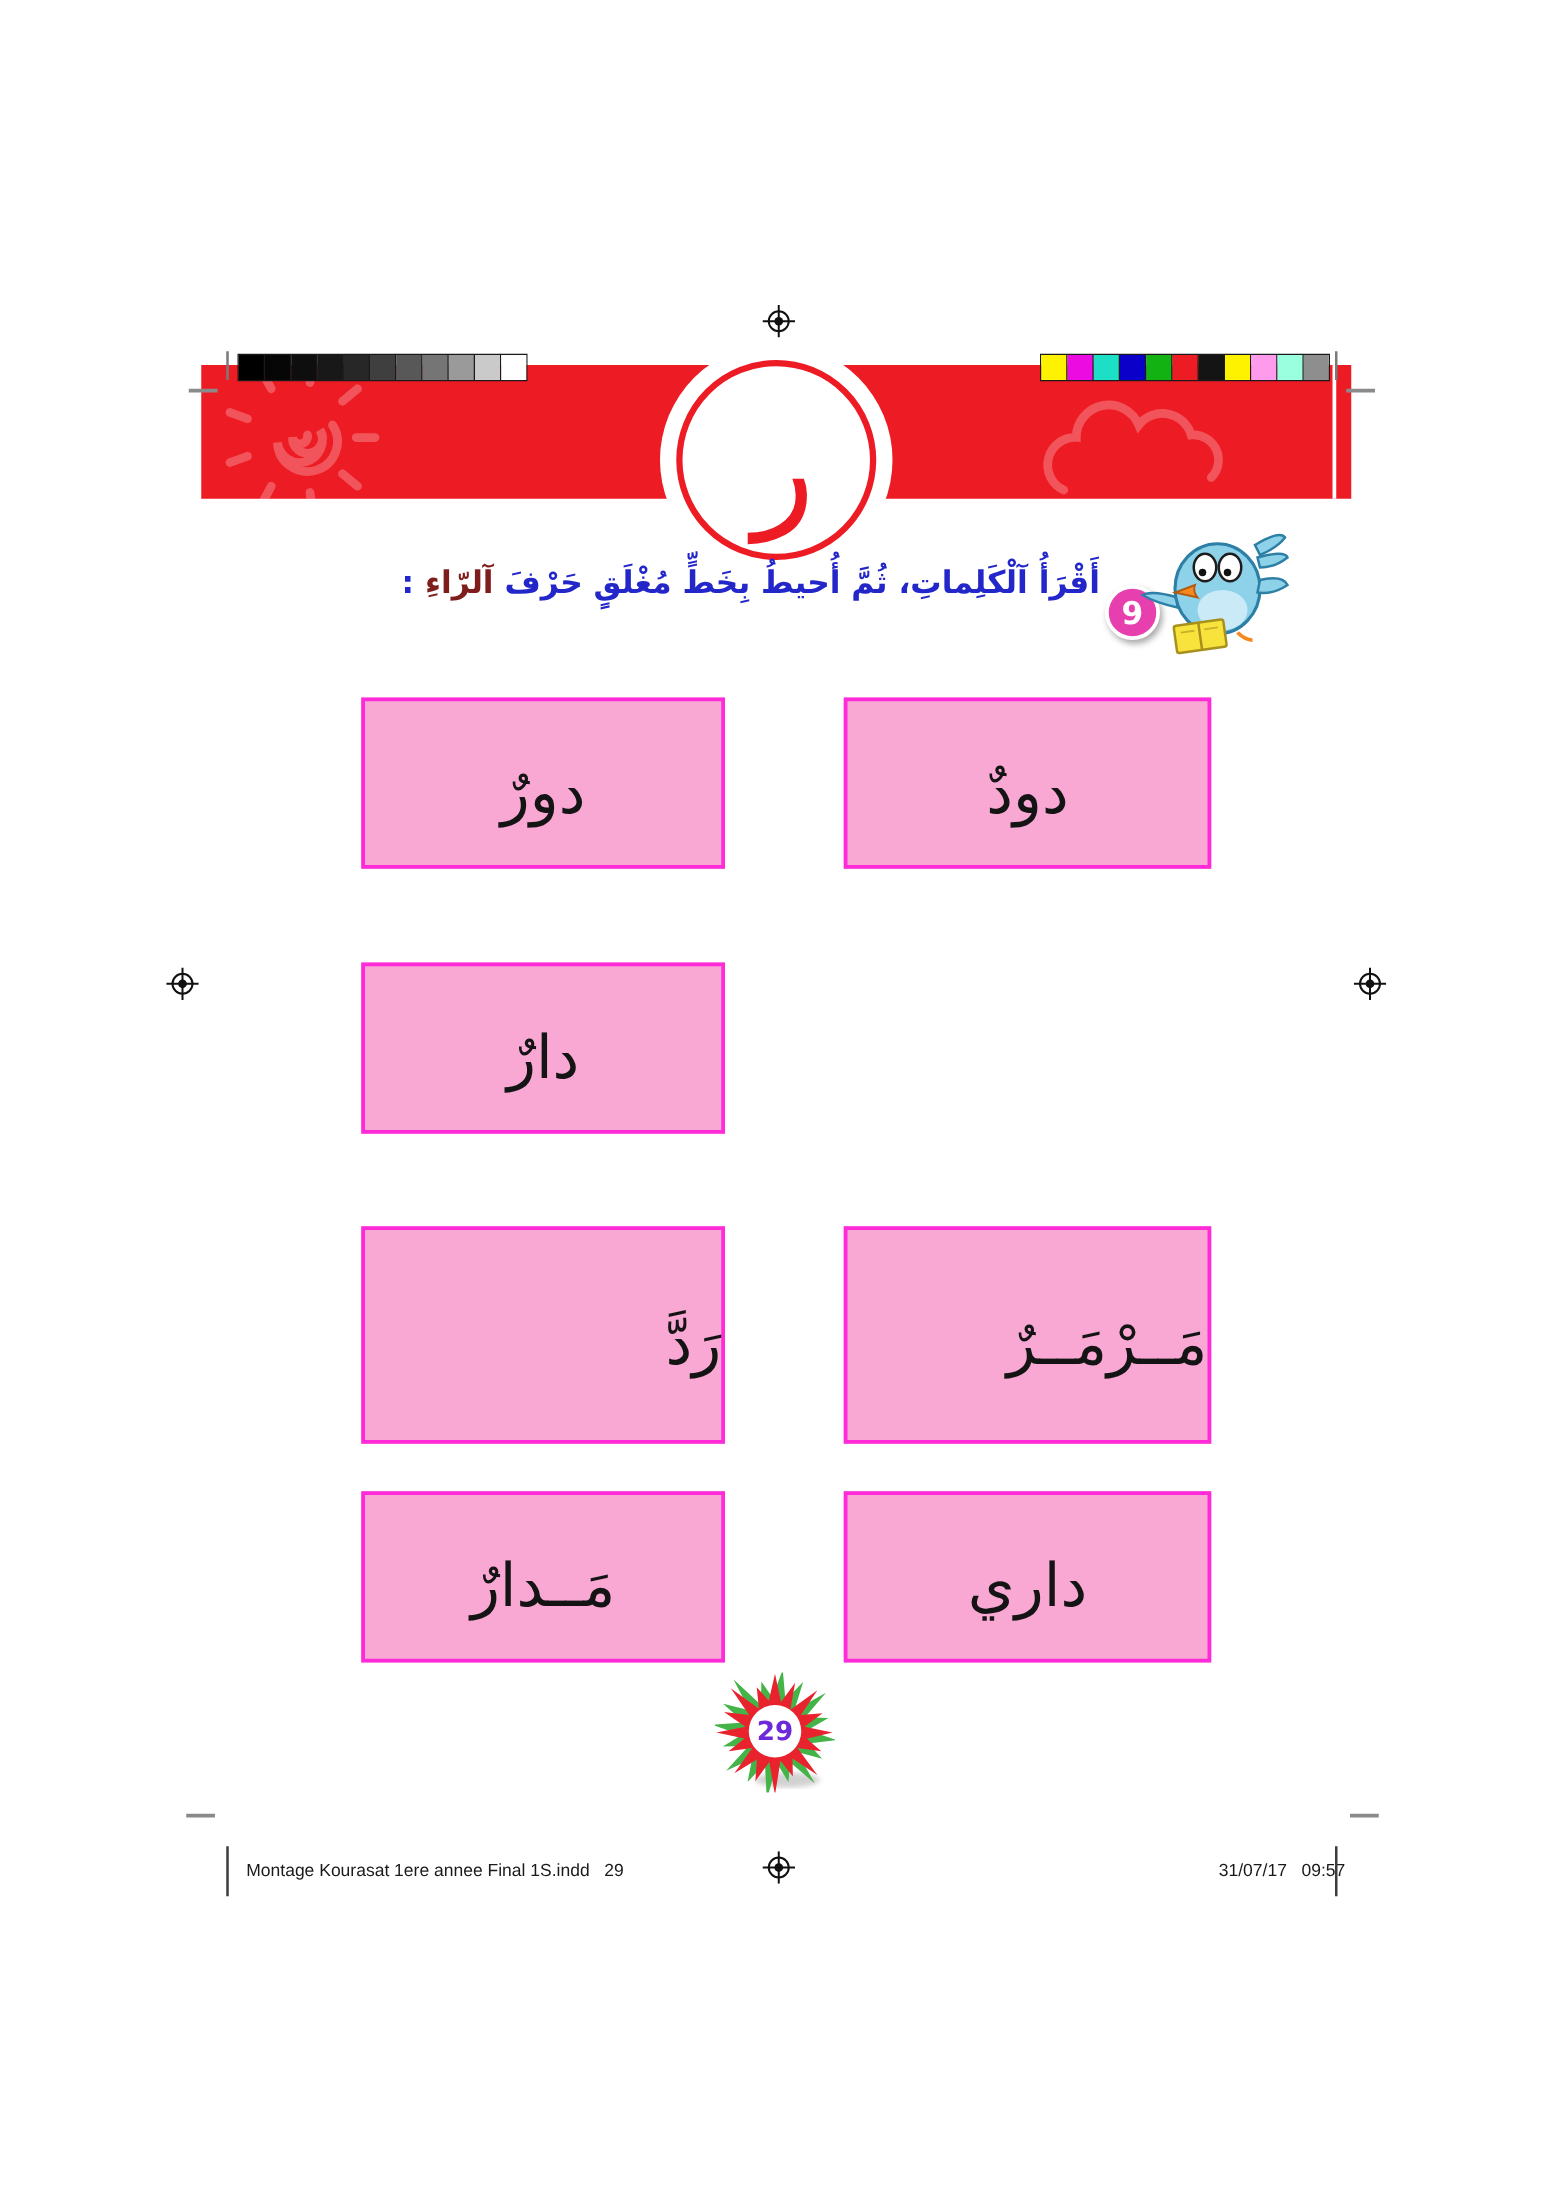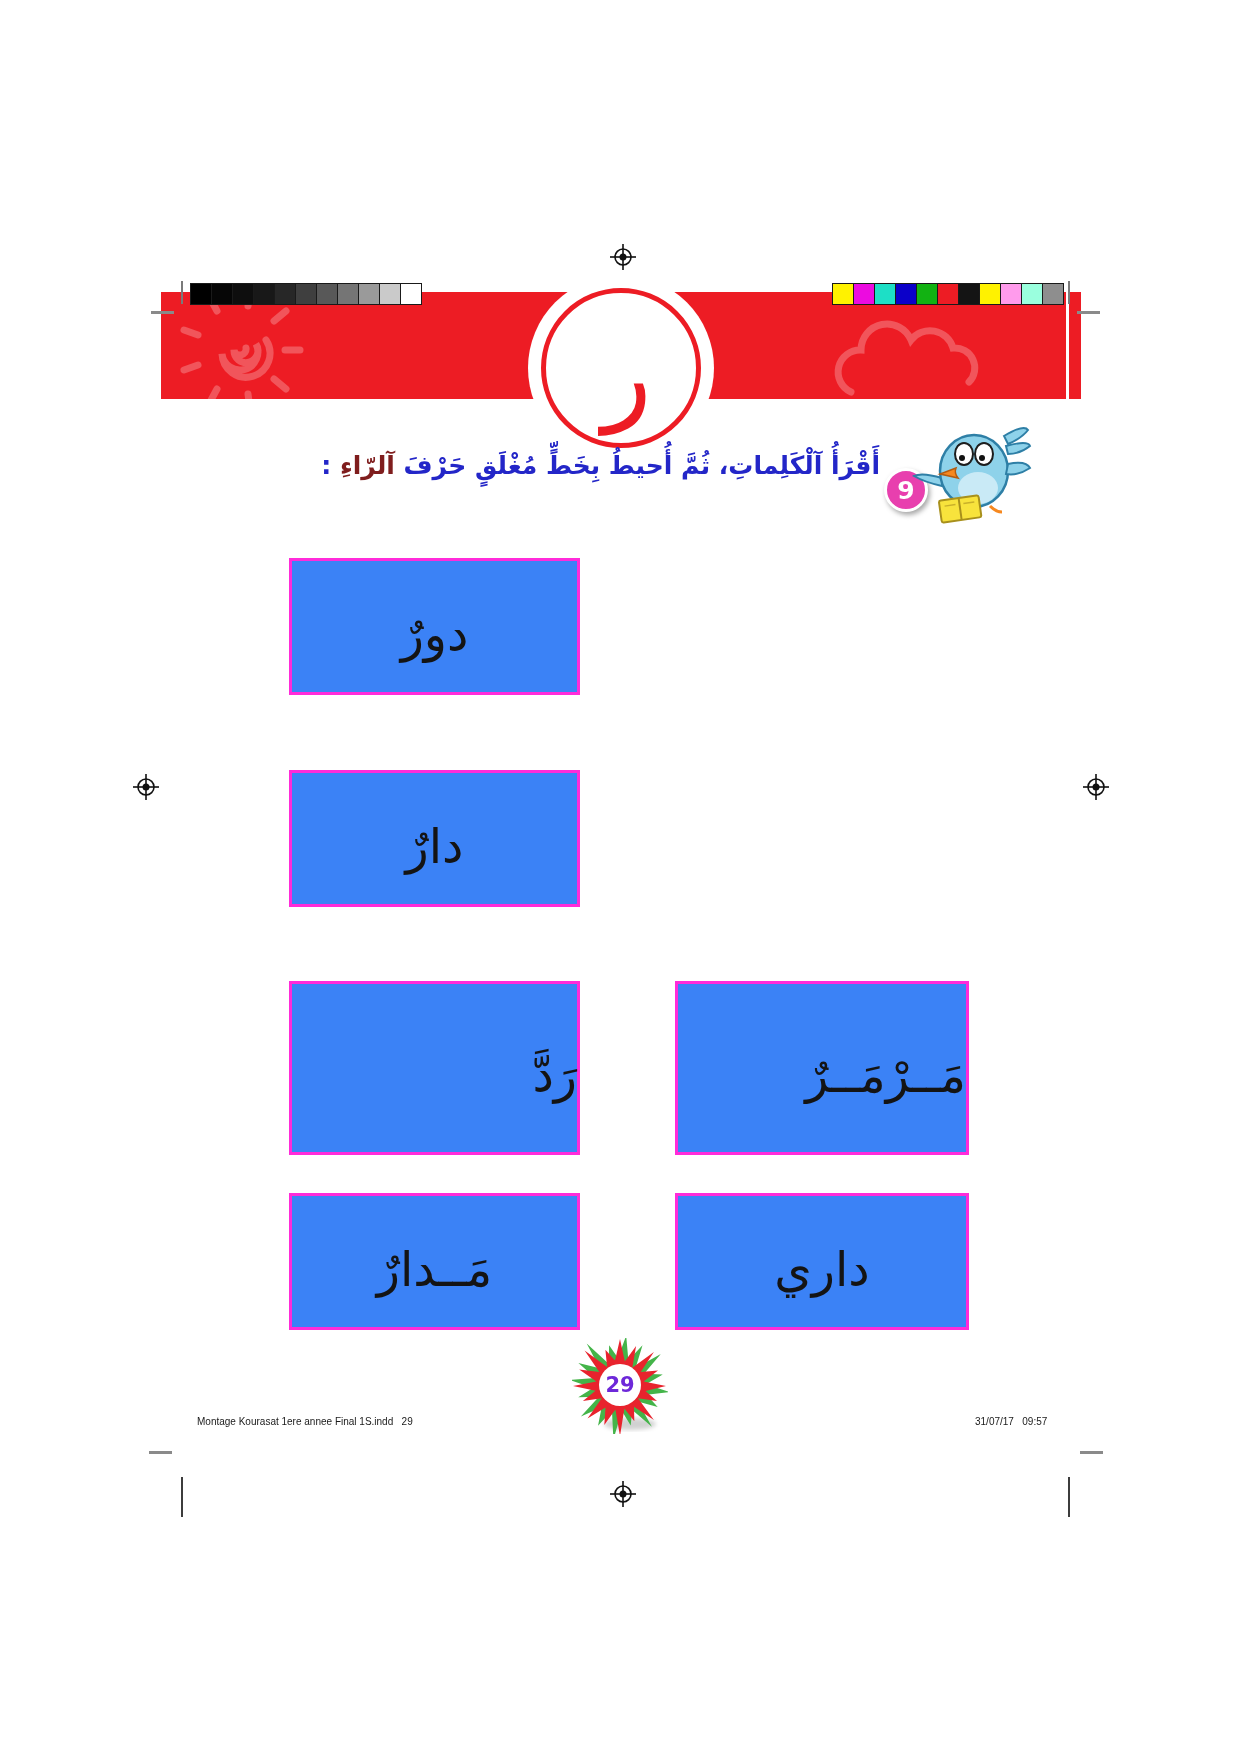--- a/index.html
+++ b/index.html
@@ -30,37 +30,37 @@
         direction:rtl;font-weight:bold;font-size:25px;color:#2326c8;z-index:4;}
   .instr-highlight{color:#7f1d1d;}
   .keep-space{white-space:pre;}
   .badge9{position:absolute;left:884px;top:468px;width:38px;height:38px;border-radius:50%;
         background:#e83fae;border:3px solid #ffffff;box-shadow:2px 3px 5px rgba(0,0,0,0.35);
         display:flex;align-items:center;justify-content:center;
         color:#ffffff;font-weight:bold;font-size:25px;z-index:4;}
   .mascot{position:absolute;left:912px;top:416px;z-index:4;}
 
   
-  .wbox{position:absolute;box-sizing:border-box;border:3px solid #ff2bd9;background:#3b82f6;
+  .wbox{position:absolute;box-sizing:border-box;border:3px solid #ff2bd9;background:#f9a8d4;
         display:flex;align-items:center;justify-content:center;z-index:2;}
   .wbox .word{direction:rtl;font-size:48px;color:#141414;line-height:1.25;padding-top:14px;}
   .col-left{left:289px;width:291px;}
   .col-right{left:675px;width:294px;}
   .row-0{top:558px;height:137px;}
   .row-1{top:770px;height:137px;}
   .row-2{top:981px;height:174px;justify-content:flex-end;}
   .row-3{top:1193px;height:137px;}
 
   
   .splash{position:absolute;left:572px;top:1338px;z-index:3;}
   .page-num{position:absolute;left:598px;top:1372px;width:44px;text-align:center;
         font-size:21px;font-weight:bold;color:#6d28d9;z-index:4;line-height:26px;}
   .imprint-bar{position:absolute;width:2px;height:40px;background:#3c3c3c;top:1477px;z-index:6;}
-  .imprint-text{position:absolute;top:1416px;font-family:"Liberation Sans",sans-serif;
-        font-size:10px;color:#1a1a1a;white-space:pre;z-index:6;}
+  .imprint-text{position:absolute;top:1488px;font-family:"Liberation Sans",sans-serif;
+        font-size:14px;color:#1a1a1a;white-space:pre;z-index:6;}
 </style>
 </head>
 <body>
 
 <div class="page">
 
   <svg class="regmark" style="left:610px;top:244px;" width="26" height="26" viewBox="0 0 26 26">
     <line x1="13" y1="0" x2="13" y2="26" stroke="#111" stroke-width="1.6"></line>
     <line x1="0" y1="13" x2="26" y2="13" stroke="#111" stroke-width="1.6"></line>
     <circle cx="13" cy="13" r="8" fill="none" stroke="#111" stroke-width="1.6"></circle>
@@ -165,20 +165,23 @@
     <path d="M96 48 Q114 44 118 52 Q106 60 94 58 Z" fill="#8ed2ea" stroke="#2e7fa6" stroke-width="2"></path>
     <g transform="rotate(-8 48 92)">
       <rect x="28" y="82" width="40" height="22" rx="2" fill="#f8e33c" stroke="#a8901c" stroke-width="2"></rect>
       <line x1="48" y1="82" x2="48" y2="104" stroke="#a8901c" stroke-width="2"></line>
       <line x1="33" y1="88" x2="44" y2="88" stroke="#c9b02a" stroke-width="1.5"></line>
       <line x1="52" y1="88" x2="63" y2="88" stroke="#c9b02a" stroke-width="1.5"></line>
     </g>
     <path d="M78 90 q6 6 12 6" stroke="#f6881f" stroke-width="3" fill="none"></path>
   </svg>
 
+  <div class="wbox col-right row-0">
+    <span class="word">دودٌ</span>
+  </div>
   <div class="wbox col-left row-0">
     <span class="word">دورٌ</span>
   </div>
   <div class="wbox col-left row-1">
     <span class="word">دارٌ</span>
   </div>
   <div class="wbox col-right row-2">
     <span class="word">مَــرْمَــرٌ</span>
   </div>
   <div class="wbox col-left row-2">

